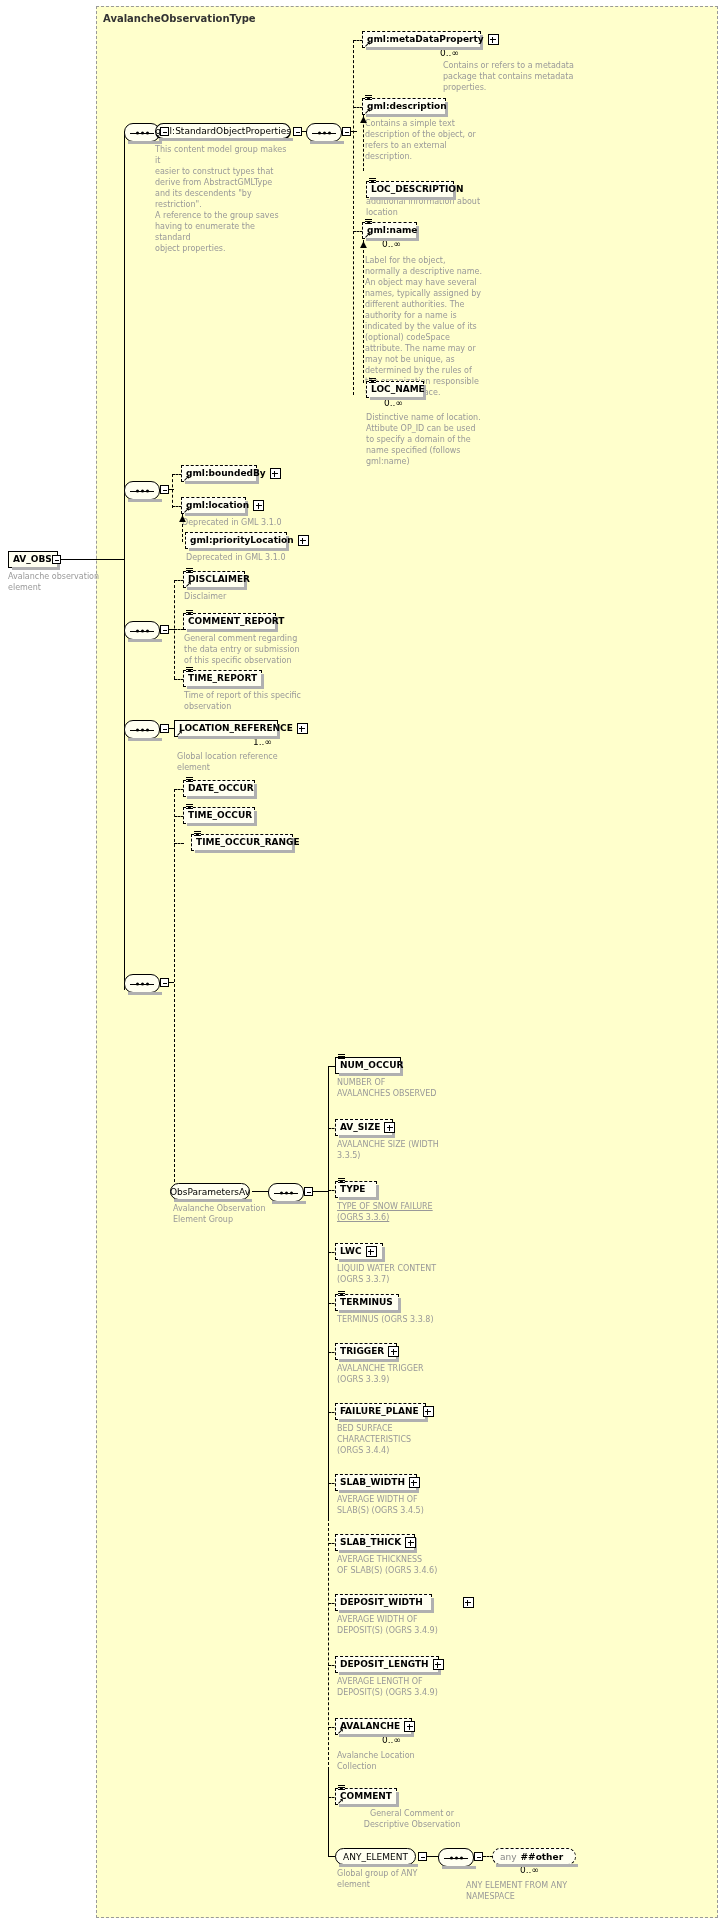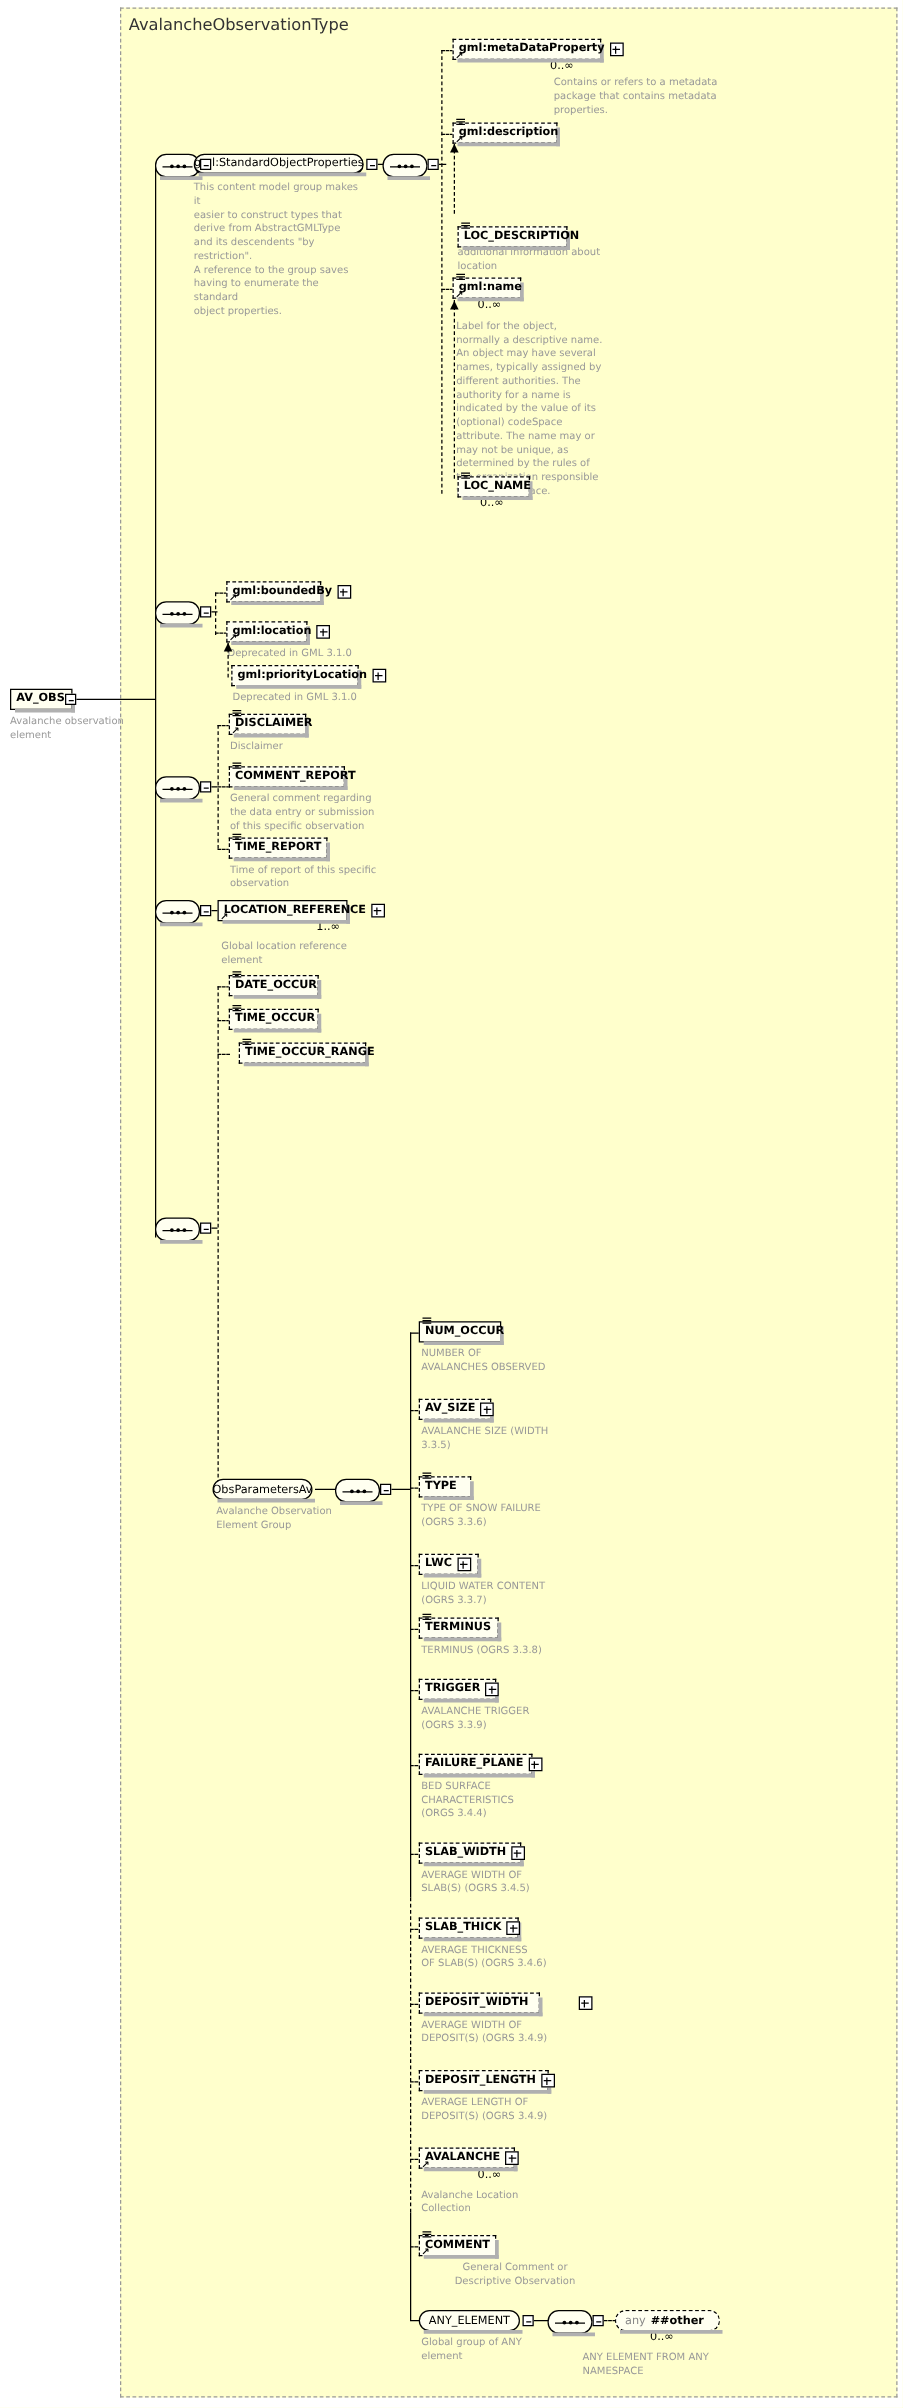--- a/index.html
+++ b/index.html
@@ -11,21 +11,21 @@
 
   
   .type-box{
     position:absolute;
     background:#ffffcc;
     border:1px dashed #999999;
     box-sizing:border-box;
   }
   .type-title{
     position:absolute;
-    font-size:13px;font-weight:normal;color:#333333;
+    font-size:10px;font-weight:bold;color:#333333;
     white-space:nowrap;
   }
 
   
   .node{
     position:absolute;
     background:#fffff0;
     box-sizing:border-box;
     font-size:9px;font-weight:bold;color:#000000;
     display:flex;align-items:center;
@@ -219,20 +219,24 @@
   <div class="dln-h" style="left:353px;top:107px;width:10px;"></div>
   <div class="node dashed" style="left:362px;top:98px;width:84px;">
     <div class="tpicon">
         <i style="top:0"></i>
         <i style="top:2px"></i>
         <i style="top:4px"></i>
       </div>
     <div class="refarrow">↗</div>
     <span class="lbl">gml:description</span>
   </div>
+  <div class="doc" style="left:365px;top:118px;width:140px;">Contains a simple text
+description of the object, or
+refers to an external
+description.</div>
 
   <div class="dln-v" style="left:363px;top:115px;height:56px;"></div>
   <div class="card" style="left:360px;top:114px;font-size:9px;">▲</div>
 
   <div class="node dashed" style="left:366px;top:181px;width:88px;">
     <div class="tpicon">
         <i style="top:0"></i>
         <i style="top:2px"></i>
         <i style="top:4px"></i>
       </div>
@@ -272,20 +276,25 @@
 
   <div class="node dashed" style="left:366px;top:381px;width:58px;">
     <div class="tpicon">
         <i style="top:0"></i>
         <i style="top:2px"></i>
         <i style="top:4px"></i>
       </div>
     <span class="lbl">LOC_NAME</span>
   </div>
   <div class="card" style="left:384px;top:398px;">0..∞</div>
+  <div class="doc" style="left:366px;top:412px;width:140px;">Distinctive name of location.
+Attibute OP_ID can be used
+to specify a domain of the
+name specified (follows
+gml:name)</div>
 
   <div class="seq" style="left:124px;top:481px;">
     <div class="bar"></div>
     <div class="d" style="left:11px;"></div>
       <div class="d" style="left:16px;"></div>
       <div class="d" style="left:21px;"></div>
   </div>
   <div class="tgl" style="left:160px;top:485px;">
       <i class="h"></i>
     </div>
@@ -493,21 +502,21 @@
 
   <div class="dln-h" style="left:328px;top:1190px;width:10px;"></div>
   <div class="node dashed" style="left:335px;top:1181px;width:42px;">
     <div class="tpicon">
         <i style="top:0"></i>
         <i style="top:2px"></i>
         <i style="top:4px"></i>
       </div>
     <span class="lbl">TYPE</span>
   </div>
-  <div class="doc" style="left:337px;top:1201px;width:150px;">TYPE OF SNOW FAILURE
+  <div class="doc" style="left:337px;top:1201px;width:150px;text-decoration:underline;">TYPE OF SNOW FAILURE
 (OGRS 3.3.6)</div>
 
   <div class="dln-h" style="left:328px;top:1252px;width:10px;"></div>
   <div class="node dashed" style="left:335px;top:1243px;width:48px;">
     <span class="lbl">LWC</span>
     <span class="ibox">
         <i class="h"></i>
         <i class="v"></i>
       </span>
   </div>

